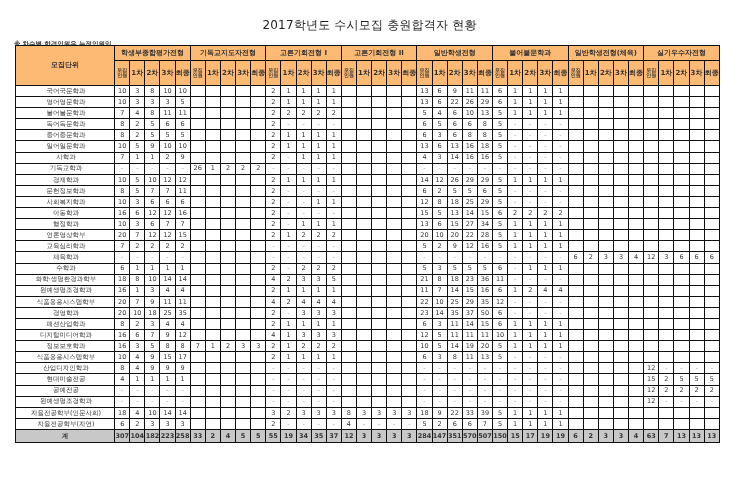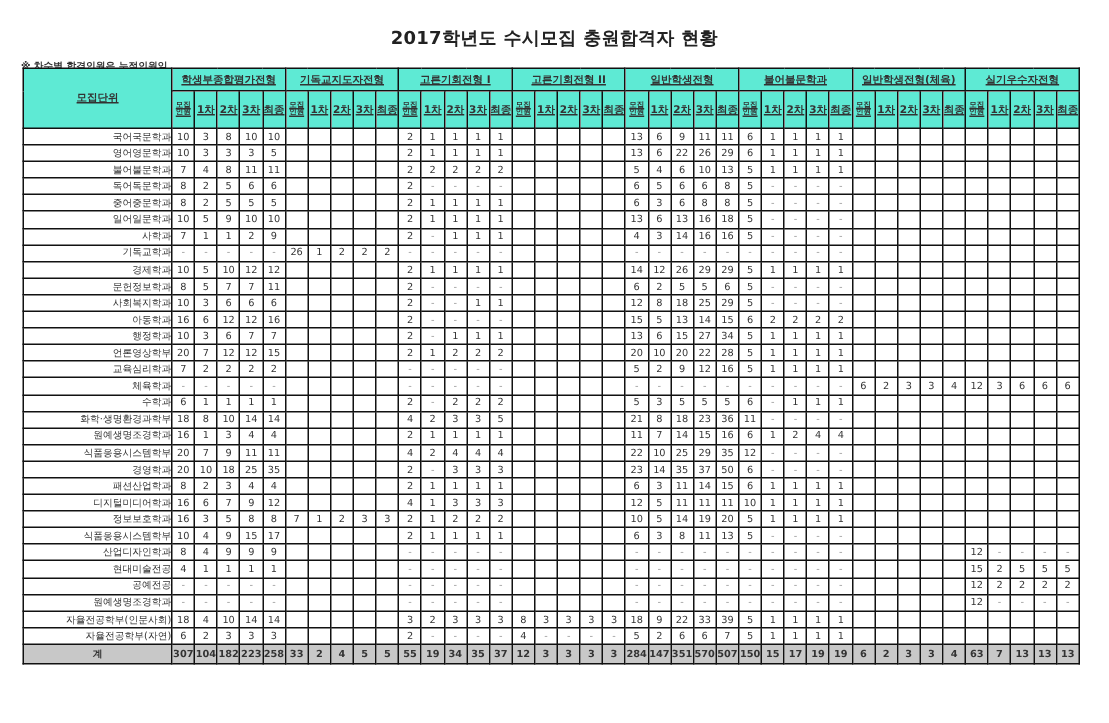--- a/index.html
+++ b/index.html
@@ -1,26 +1,26 @@
 <!DOCTYPE html>
 <html><head>
 <meta charset="utf-8">
 <style>
   html, body { margin: 0; padding: 0; background: #ffffff; }
   body { width: 739px; height: 482px; position: relative; overflow: hidden; font-family: "DejaVu Sans", sans-serif; }
-  .title { position: absolute; left: 0; width: 739px; top: 17px; text-align: center; font-size: 12px; font-weight: bold; color: #222; letter-spacing: 0.2px; }
+  .title { position: absolute; left: 0; width: 739px; top: 17px; text-align: center; font-size: 12px; font-weight: normal; color: #222; letter-spacing: 0.2px; }
   .note { position: absolute; left: 14px; top: 40px; font-size: 6.5px; font-weight: bold; color: #333; }
   table { position: absolute; left: 15px; top: 45px; border-collapse: collapse; table-layout: fixed; width: 705px; }
   td, th { border: 1px solid #111; padding: 0; text-align: center; font-size: 6.5px; color: #333; overflow: hidden; white-space: nowrap; line-height: 1; }
-  th { background: #5eead4; font-weight: bold; color: #333; text-decoration: underline; }
+  th { background: #fdba74; font-weight: bold; color: #333; }
   thead tr.h1 th { height: 14px; font-size: 7px; }
   thead tr.h2 th { height: 24px; font-size: 7px; }
   th.sub small { font-size: 5px; display: block; line-height: 1.1; }
   tbody td { height: 10.1px; }
-  tbody td.name { text-align: right; padding-left: 2px; font-size: 6.5px; margin-left: 28px; }
+  tbody td.name { text-align: center; padding-left: 2px; font-size: 6.5px; margin-left: 28px; }
   tbody td.dash { color: #999; }
   tfoot td { background: #c8c8c8; font-weight: bold; height: 12px; font-size: 6.5px; }
   col.c-name { width: 99px; }
   col.c-num { width: 15.1px; }
 </style>
 </head>
 <body>
 
 <div class="title">2017학년도 수시모집 충원합격자 현황</div>
 <div class="note">※ 차수별 합격인원은 누적인원임</div>

